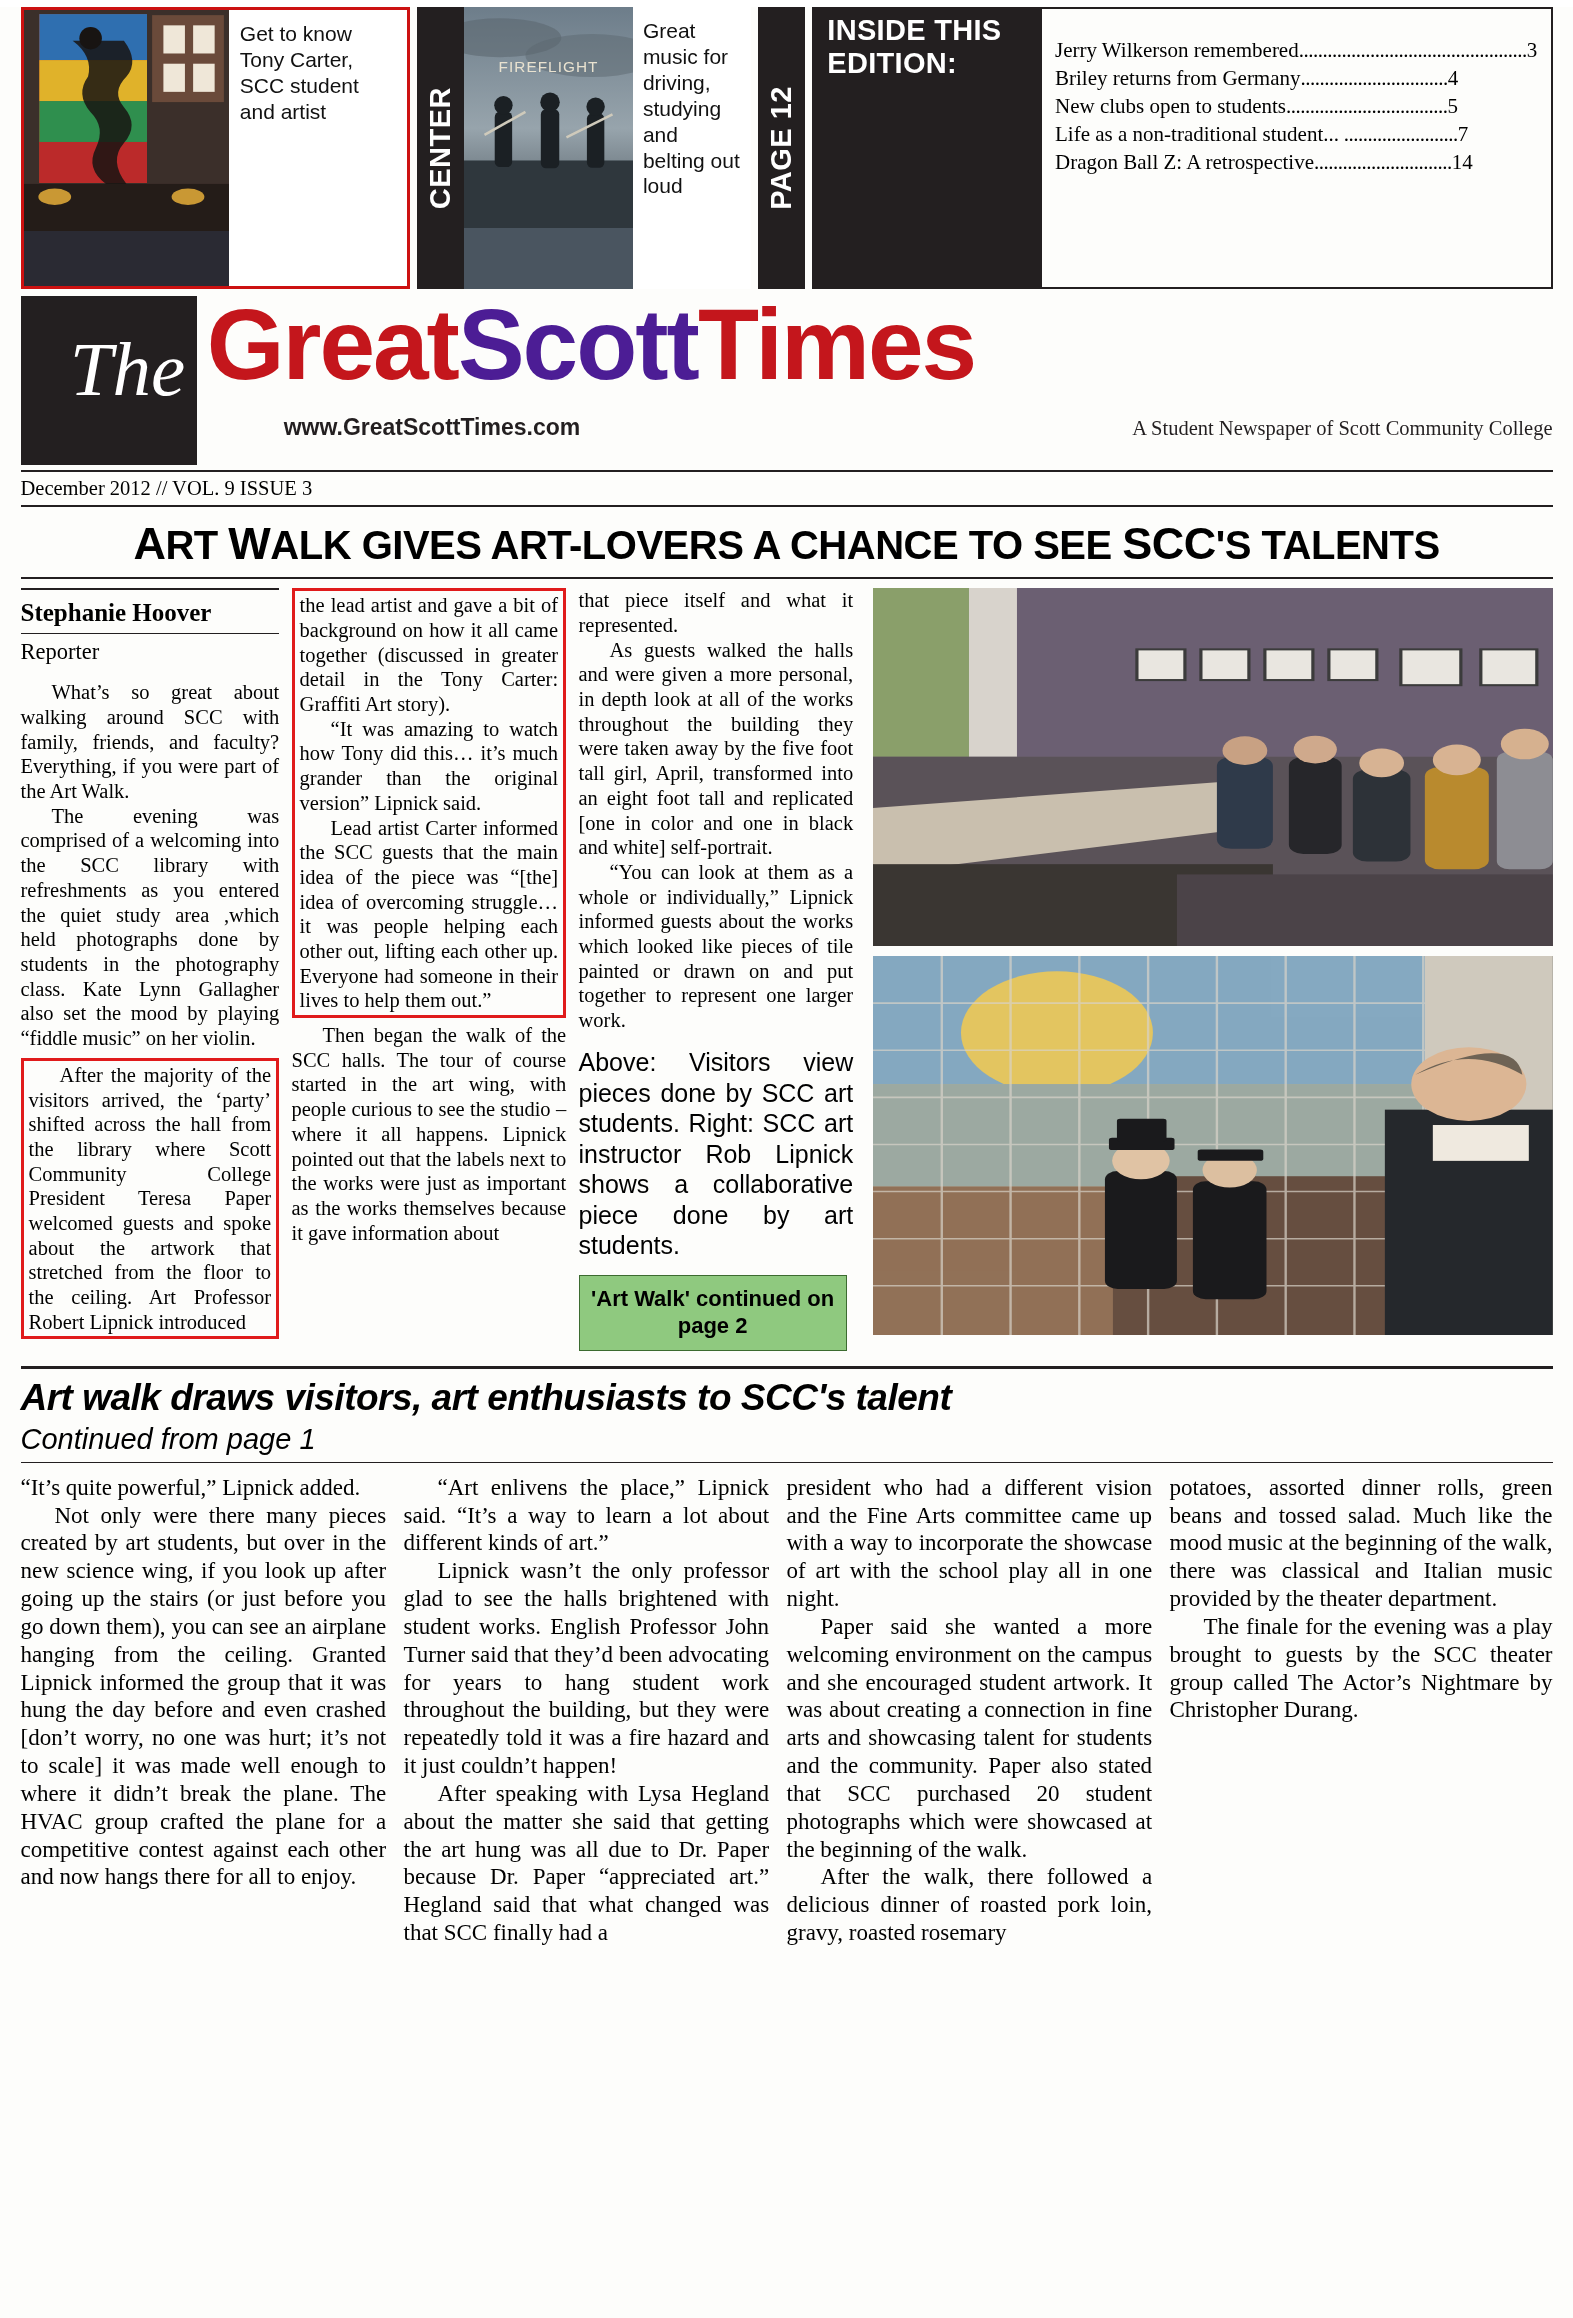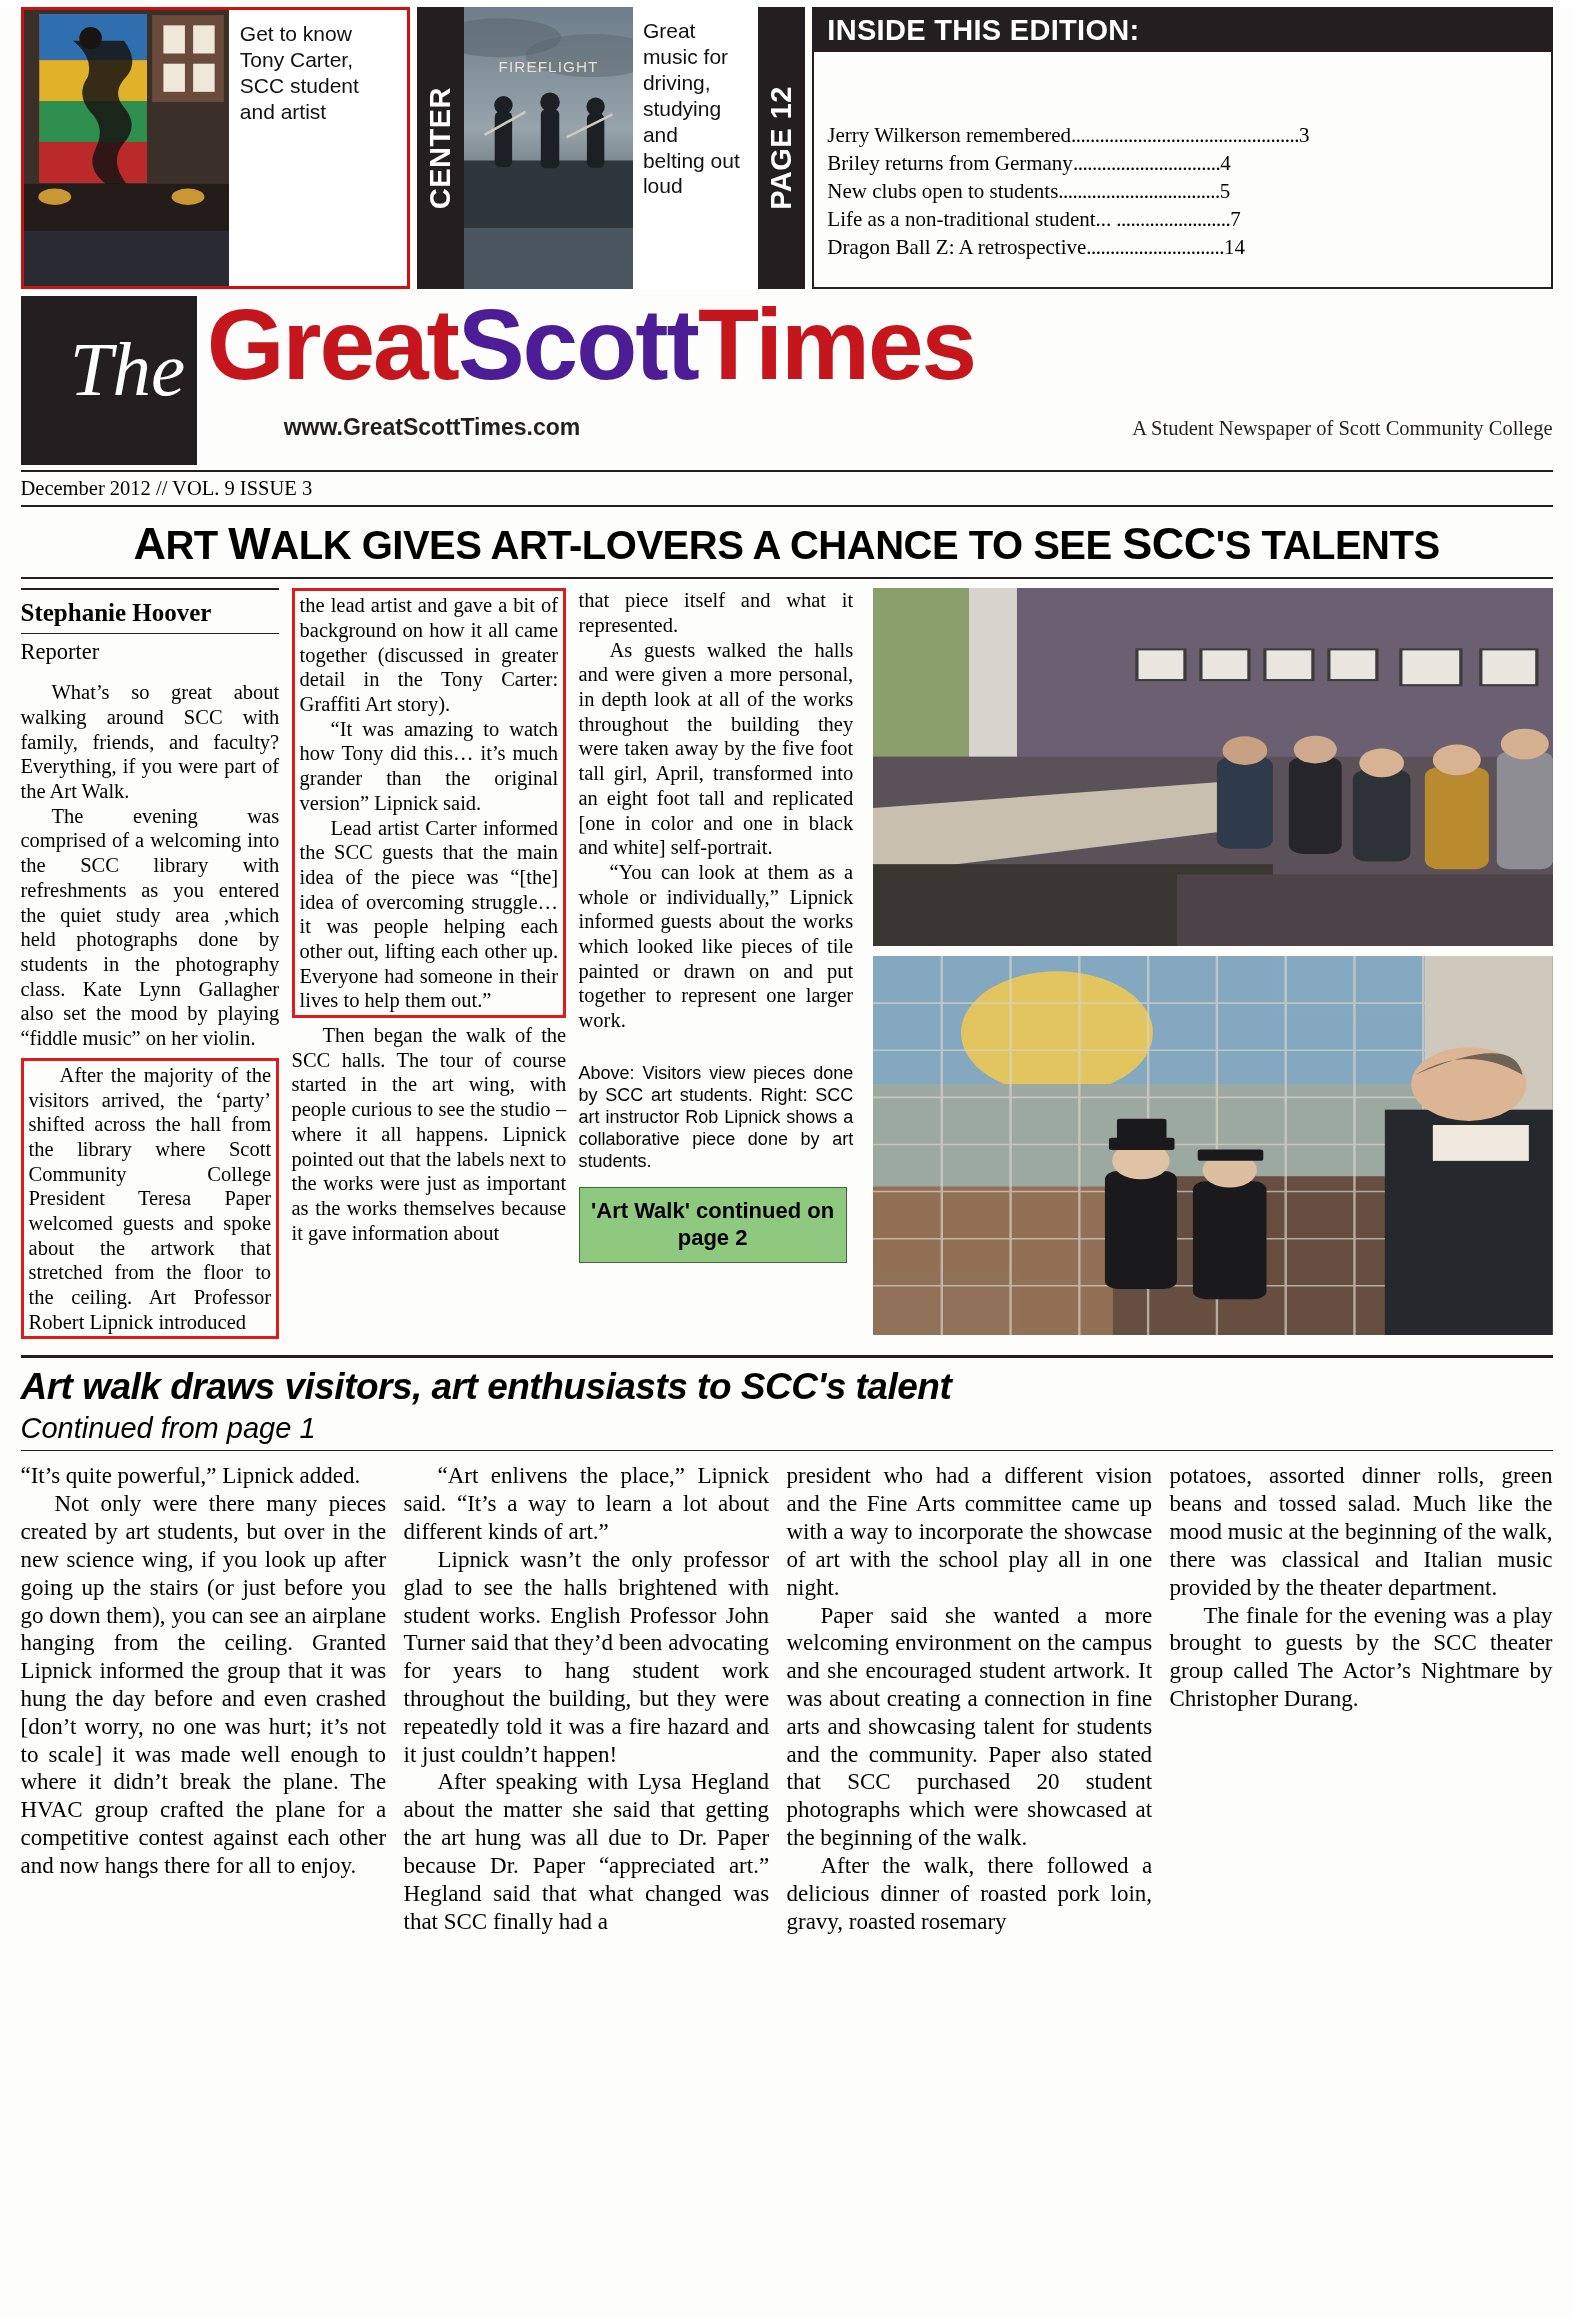--- a/index.html
+++ b/index.html
@@ -92,22 +92,21 @@
     line-height: 1.23;
     padding: 11.3px 5.1px 0 10.2px;
     color: #111;
   }
   .inside-box {
     flex: 1;
     margin-left: 7.2px;
     border: 2px solid #231f20;
     box-sizing: border-box;
     display: flex;
-    flex-direction: column;
-    justify-content: space-between;
+    flex-direction: row;
   }
   .inside-head {
     background: #231f20;
     color: #fff;
     font-family: "Liberation Sans", sans-serif;
     font-weight: bold;
     font-size: 29px;
     padding: 5.1px 0 5.1px 13.3px;
     letter-spacing: 0.3px;
   }
@@ -256,23 +255,23 @@
   .photo {
     width: 100%;
     background: #555;
     position: relative;
     overflow: hidden;
   }
   .photo-top { height: 358px; margin-bottom: 9.2px; }
   .photo-bottom { height: 379px; }
   .caption {
     font-family: "Liberation Sans", sans-serif;
-    font-size: 18px;
+    font-size: 25px;
     line-height: 1.22;
-    margin-top: 16px;
+    margin-top: 0;
   }
   .continued-box {
     background: #8fc97f;
     border: 1.5px solid #3c6b30;
     font-family: "Liberation Sans", sans-serif;
     font-weight: bold;
     font-size: 22px;
     text-align: center;
     padding: 10.2px 5.1px;
     margin-top: 14.3px;

